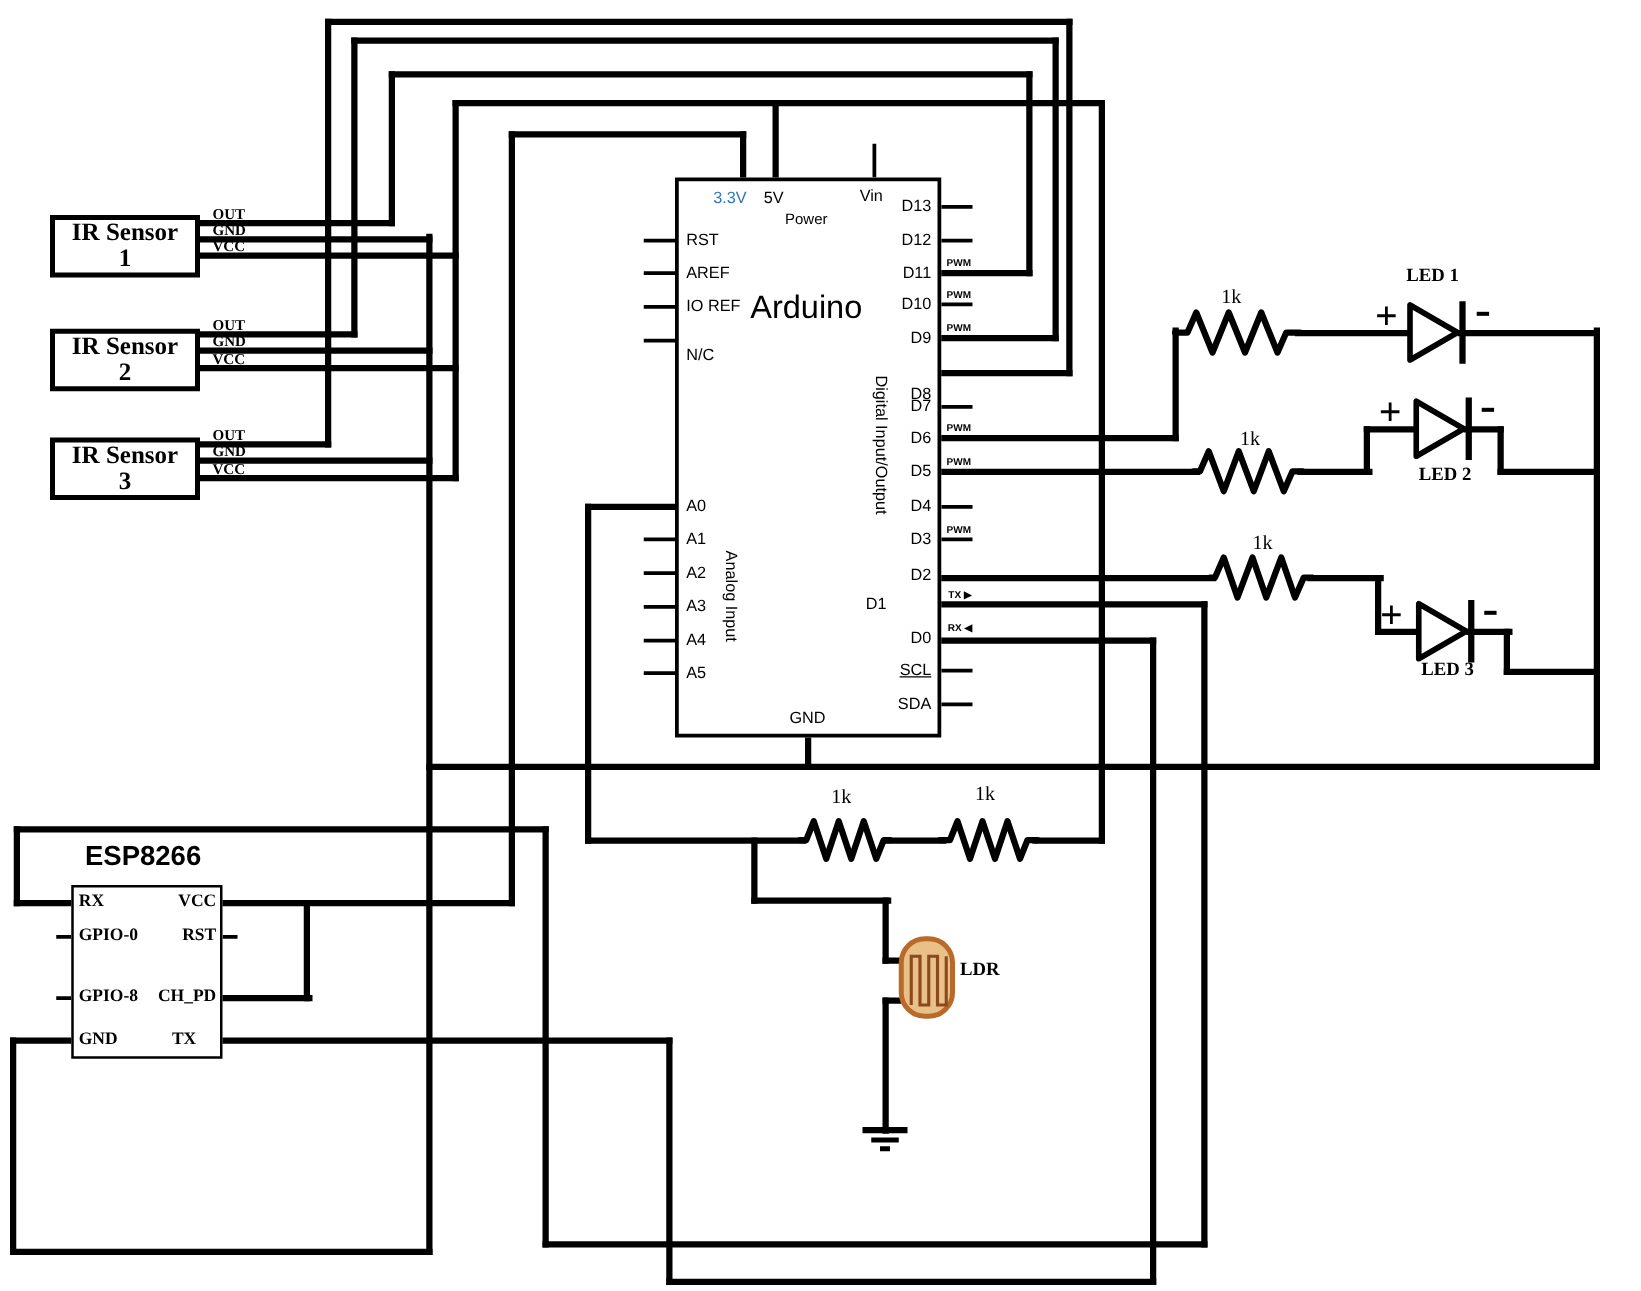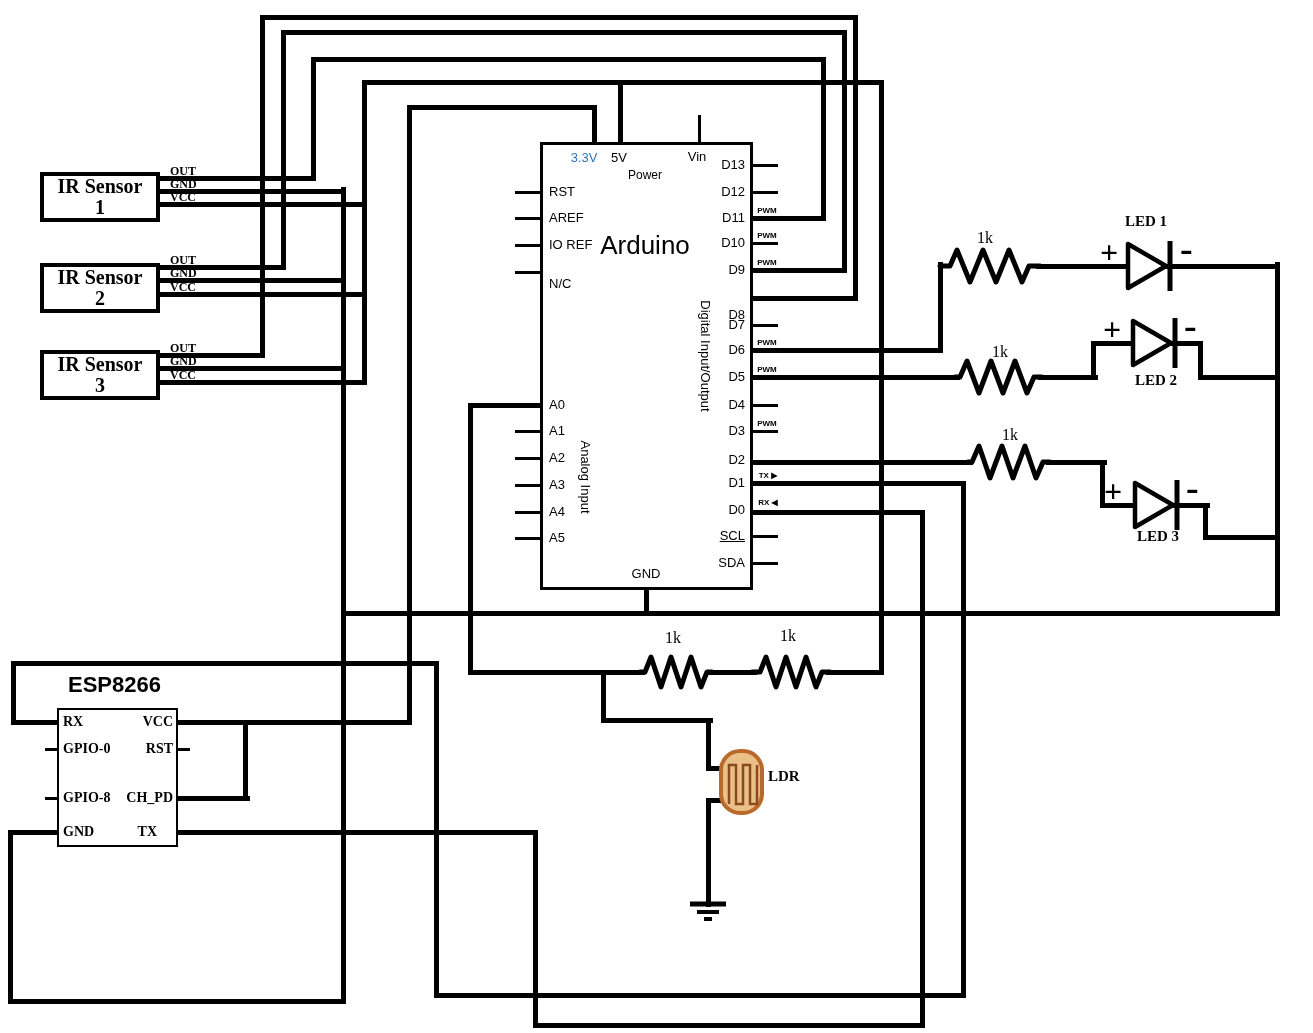--- a/index.html
+++ b/index.html
@@ -206,21 +206,21 @@
   <div class="lbl pin rgt" style="left:657px;top:209px;width:88px;">D11</div>
   <div class="lbl pin rgt" style="left:657px;top:234px;width:88px;">D10</div>
   <div class="lbl pin rgt" style="left:657px;top:261px;width:88px;">D9</div>
   <div class="lbl pin rgt" style="left:657px;top:306px;width:88px;">D8</div>
   <div class="lbl pin rgt" style="left:657px;top:316px;width:88px;">D7</div>
   <div class="lbl pin rgt" style="left:657px;top:341px;width:88px;">D6</div>
   <div class="lbl pin rgt" style="left:657px;top:368px;width:88px;">D5</div>
   <div class="lbl pin rgt" style="left:657px;top:396px;width:88px;">D4</div>
   <div class="lbl pin rgt" style="left:657px;top:422px;width:88px;">D3</div>
   <div class="lbl pin rgt" style="left:657px;top:451px;width:88px;">D2</div>
-  <div class="lbl pin rgt" style="left:657px;top:474px;width:88px;">D1</div>
+  <div class="lbl pin rgt" style="left:657px;top:474px;width:88px;text-align:center;">D1</div>
   <div class="lbl pin rgt" style="left:657px;top:501px;width:88px;">D0</div>
   <div class="lbl pin rgt" style="left:657px;top:527px;width:88px;text-decoration:underline;">SCL</div>
   <div class="lbl pin rgt" style="left:657px;top:554px;width:88px;">SDA</div>
   <div class="lbl ctr" style="left:616px;top:566px;width:60px;font-size:13px;">GND</div>
 
   <div class="lbl badge" style="left:755px;top:206px;width:24px;">PWM</div>
   <div class="lbl badge" style="left:755px;top:231px;width:24px;">PWM</div>
   <div class="lbl badge" style="left:755px;top:258px;width:24px;">PWM</div>
   <div class="lbl badge" style="left:755px;top:338px;width:24px;">PWM</div>
   <div class="lbl badge" style="left:755px;top:365px;width:24px;">PWM</div>

